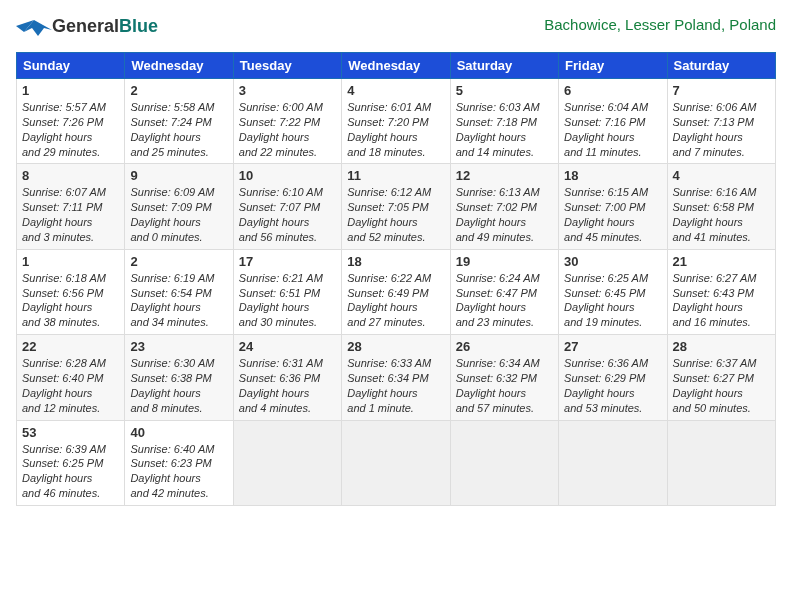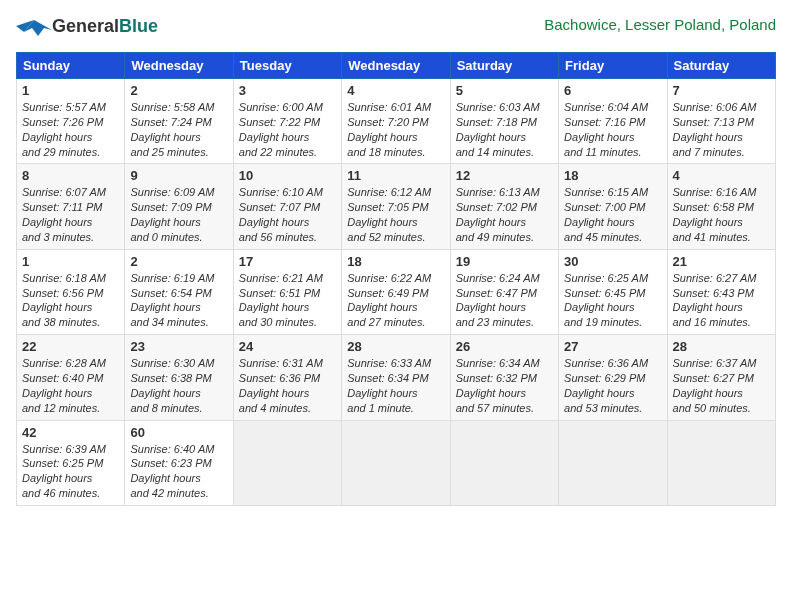--- a/index.html
+++ b/index.html
@@ -235,25 +235,25 @@
         <span class="day-number">27</span>
         <span class="day-info">Sunrise: 6:36 AM<br>Sunset: 6:29 PM<br>Daylight hours<br>and 53 minutes.</span>
       </td>
         <td>
         <span class="day-number">28</span>
         <span class="day-info">Sunrise: 6:37 AM<br>Sunset: 6:27 PM<br>Daylight hours<br>and 50 minutes.</span>
       </td>
       </tr>
       <tr>
         <td>
-        <span class="day-number">42</span>
+        <span class="day-number">53</span>
         <span class="day-info">Sunrise: 6:39 AM<br>Sunset: 6:25 PM<br>Daylight hours<br>and 46 minutes.</span>
       </td>
         <td>
-        <span class="day-number">60</span>
+        <span class="day-number">40</span>
         <span class="day-info">Sunrise: 6:40 AM<br>Sunset: 6:23 PM<br>Daylight hours<br>and 42 minutes.</span>
       </td>
         <td class="empty"></td>
         <td class="empty"></td>
         <td class="empty"></td>
         <td class="empty"></td>
         <td class="empty"></td>
       </tr>
     </tbody>
 </table>

